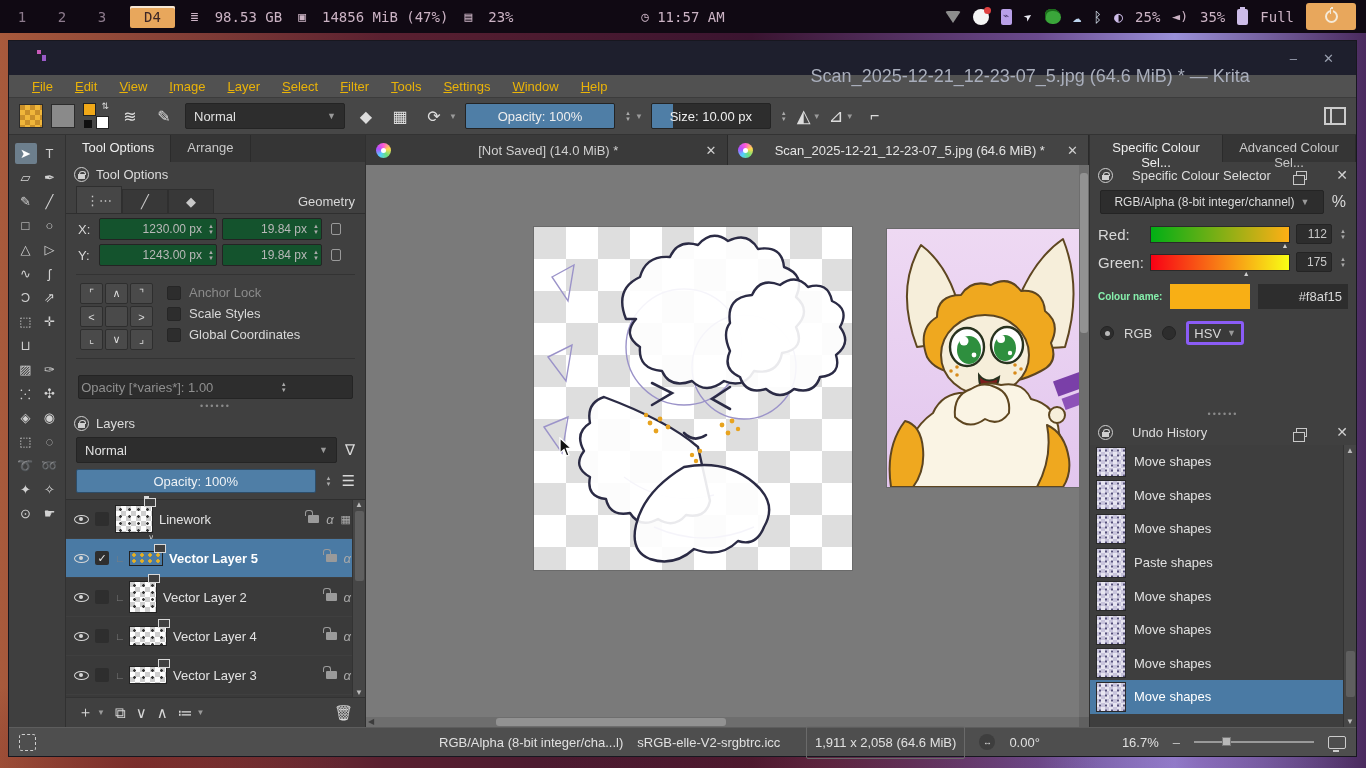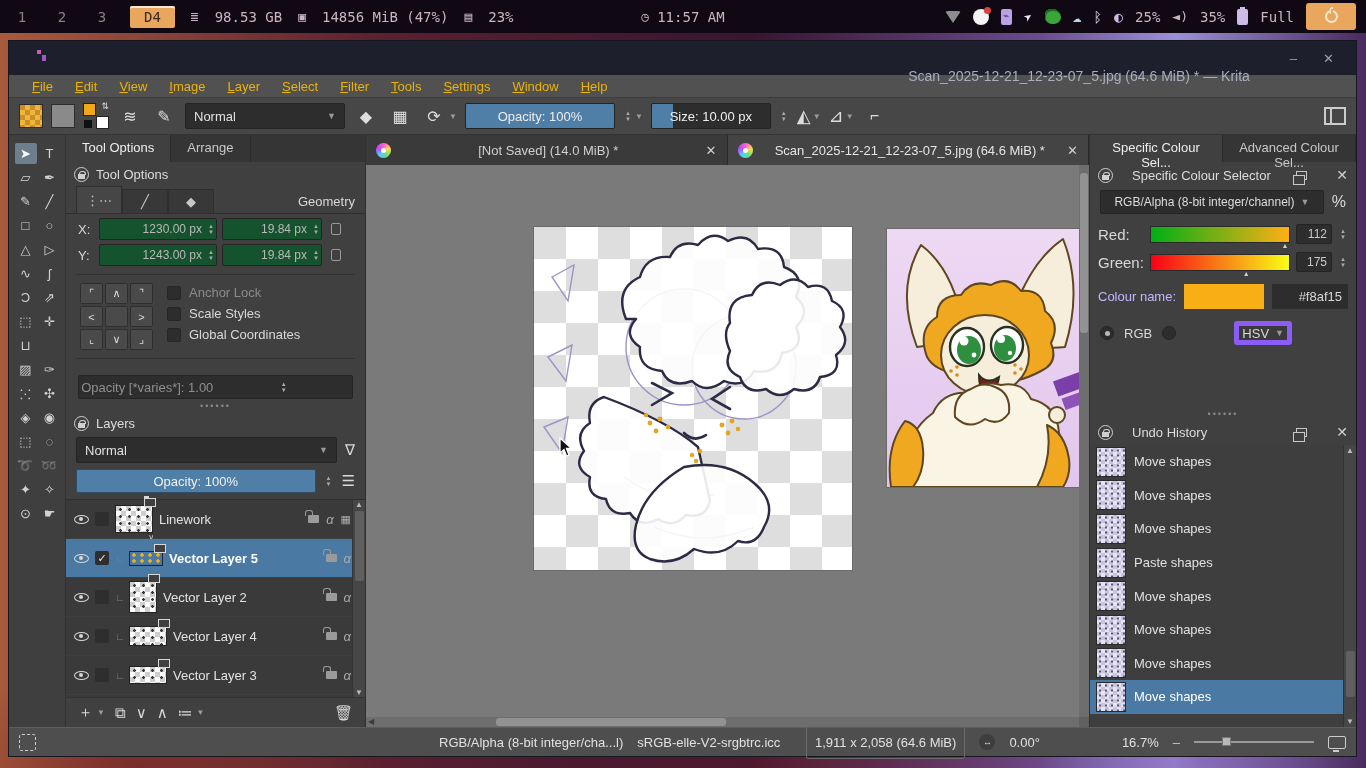--- a/index.html
+++ b/index.html
@@ -47,21 +47,21 @@
   .vol { color:#cbb3c4; font-size:13px; }
 
   
   .win { position:absolute; left:8px; top:40px; width:1349px; height:717px; background:#3f3f3f;
          border:1px solid #17171f; display:flex; flex-direction:column; font-size:12px; }
   .titlebar { height:34px; background:#1e1f2d; display:flex; align-items:center; position:relative; flex:0 0 auto; }
   .title-glyph { position:absolute; left:28px; top:9px; width:10px; height:12px; }
   .title-glyph i { position:absolute; background:#c85ab8; }
   .title-glyph i:nth-child(1){ left:0; top:0; width:4px; height:4px; }
   .title-glyph i:nth-child(2){ left:5px; top:5px; width:4px; height:6px; background:#9a5ac8; }
-  .title-text { margin-left:auto; color:#a9aebc; font-size:14px;margin-top:36px; }
+  .title-text { margin-left:auto; color:#a9aebc; font-size:18px;margin-top:36px; }
   .title-btns { display:flex; align-items:center; gap:26px; margin:0 22px 0 40px; color:#9aa0b0; font-size:13px; }
   .menubar { height:23px; background:#515151; display:flex; align-items:center; padding-left:14px; gap:4px; flex:0 0 auto; border-bottom:1px solid #3c3c3c; }
   .menu-item { padding:2px 9px; color:#eab308; font-size:13px; }
   .menu-item::first-letter { text-decoration:underline; }
 
   
   .toolbar { height:37px; background:#474747; display:flex; align-items:center; gap:8px; padding:0 10px; flex:0 0 auto; border-bottom:1px solid #333; }
   .swatch { width:24px; height:24px; border:1px solid #2c2c2c; }
   .swatch-grad { background:repeating-conic-gradient(#f0b63a 0 25%, #c98f2a 0 50%) 0 0/10px 10px; }
   .swatch-pat { background:#8a8a8a; }
@@ -188,28 +188,28 @@
   .pct-btn { color:#d8d8d8; font-size:16px; }
   .chan { display:flex; align-items:center; gap:6px; padding:4px 8px; }
   .chan .clbl { width:46px; color:#d8d8d8; font-size:15px; }
   .chan .track { flex:1; height:17px; border:1px solid #2a2a2a; position:relative; }
   .chan .mark { position:absolute; bottom:-7px; color:#cfcfcf; font-size:7px; transform:translateX(-50%); }
   .chan .cval { width:36px; height:20px; background:#2d2d2d; border:1px solid #242424; border-radius:2px; color:#c8c8c8; font-size:12px; display:flex; align-items:center; justify-content:flex-end; padding-right:4px; }
   .track-red { background:linear-gradient(90deg, rgb(0,175,21), rgb(255,175,21)); }
   .track-green { background:linear-gradient(90deg, rgb(248,0,21), rgb(248,255,21)); }
   .track-blue { background:linear-gradient(90deg, rgb(248,175,0), rgb(248,175,255)); }
   .cname-row { display:flex; align-items:center; gap:8px; padding:8px 8px 4px; }
-  .cname-row .clbl { color:#c4b5fd; font-size:13px; }
+  .cname-row .clbl { color:#86efac; font-size:10px;font-weight:bold; }
   .cswatch { width:80px; height:25px; background:#f8af15; }
   .chex { flex:1; height:25px; background:#2d2d2d; display:flex; align-items:center; justify-content:flex-end; padding-right:6px; color:#d8d8d8; font-size:13px; }
   .radio-row { display:flex; align-items:center; gap:10px; padding:8px 10px; }
   .radio { width:14px; height:14px; border-radius:50%; background:#2d2d2d; border:1px solid #242424; position:relative; }
   .radio.on::after { content:""; position:absolute; left:3.5px; top:3.5px; width:5px; height:5px; border-radius:50%; background:#b8b8b8; }
   .rlbl { color:#d8d8d8; font-size:13px; }
-  .hsv-combo { width:58px; height:24px; background:#3a3a3a; border:5px solid #8b5cf6; border-radius:3px; display:flex; align-items:center; justify-content:center; gap:6px; color:#d8d8d8; font-size:13px;margin-left:48px; }
+  .hsv-combo { width:58px; height:24px; background:#3a3a3a; border:3px solid #8b5cf6; border-radius:3px; display:flex; align-items:center; justify-content:center; gap:6px; color:#d8d8d8; font-size:13px; }
   .undo-list { flex:1 1 auto; min-height:0; position:relative; background:#3e3e3e; overflow:hidden; }
   .urow { height:33.6px; display:flex; align-items:center; gap:8px; padding:0 14px 0 6px; }
   .urow.sel { background:#4a7aa4; color:#fff; }
   .uthumb { width:30px; height:30px; background:repeating-conic-gradient(#e4e2ee 0 25%, #c6c2da 0 50%) 0 0/8px 8px; background-image:radial-gradient(circle,#55507a 0.8px,transparent 1.4px),repeating-conic-gradient(#e6e4f0 0 25%, #c8c4dc 0 50%); background-size:6px 5px,8px 8px; border:1px solid #2a2a2a; flex:0 0 auto; }
   .ulabel { font-size:13px; color:#e0e0e0; }
   .urow.sel .ulabel { color:#fff; }
   .uscroll { position:absolute; right:0; top:0; bottom:0; width:13px; background:#464646; border-left:1px solid #333; font-size:8px; color:#bbb; display:flex; flex-direction:column; align-items:center; }
   .uscroll .thumb { width:9px; height:46px; background:#5f5f5f; border-radius:2px; position:absolute; bottom:30px; left:2px; }
   .uscroll .up { position:absolute; top:1px; } .uscroll .dn { position:absolute; bottom:1px; }
 

